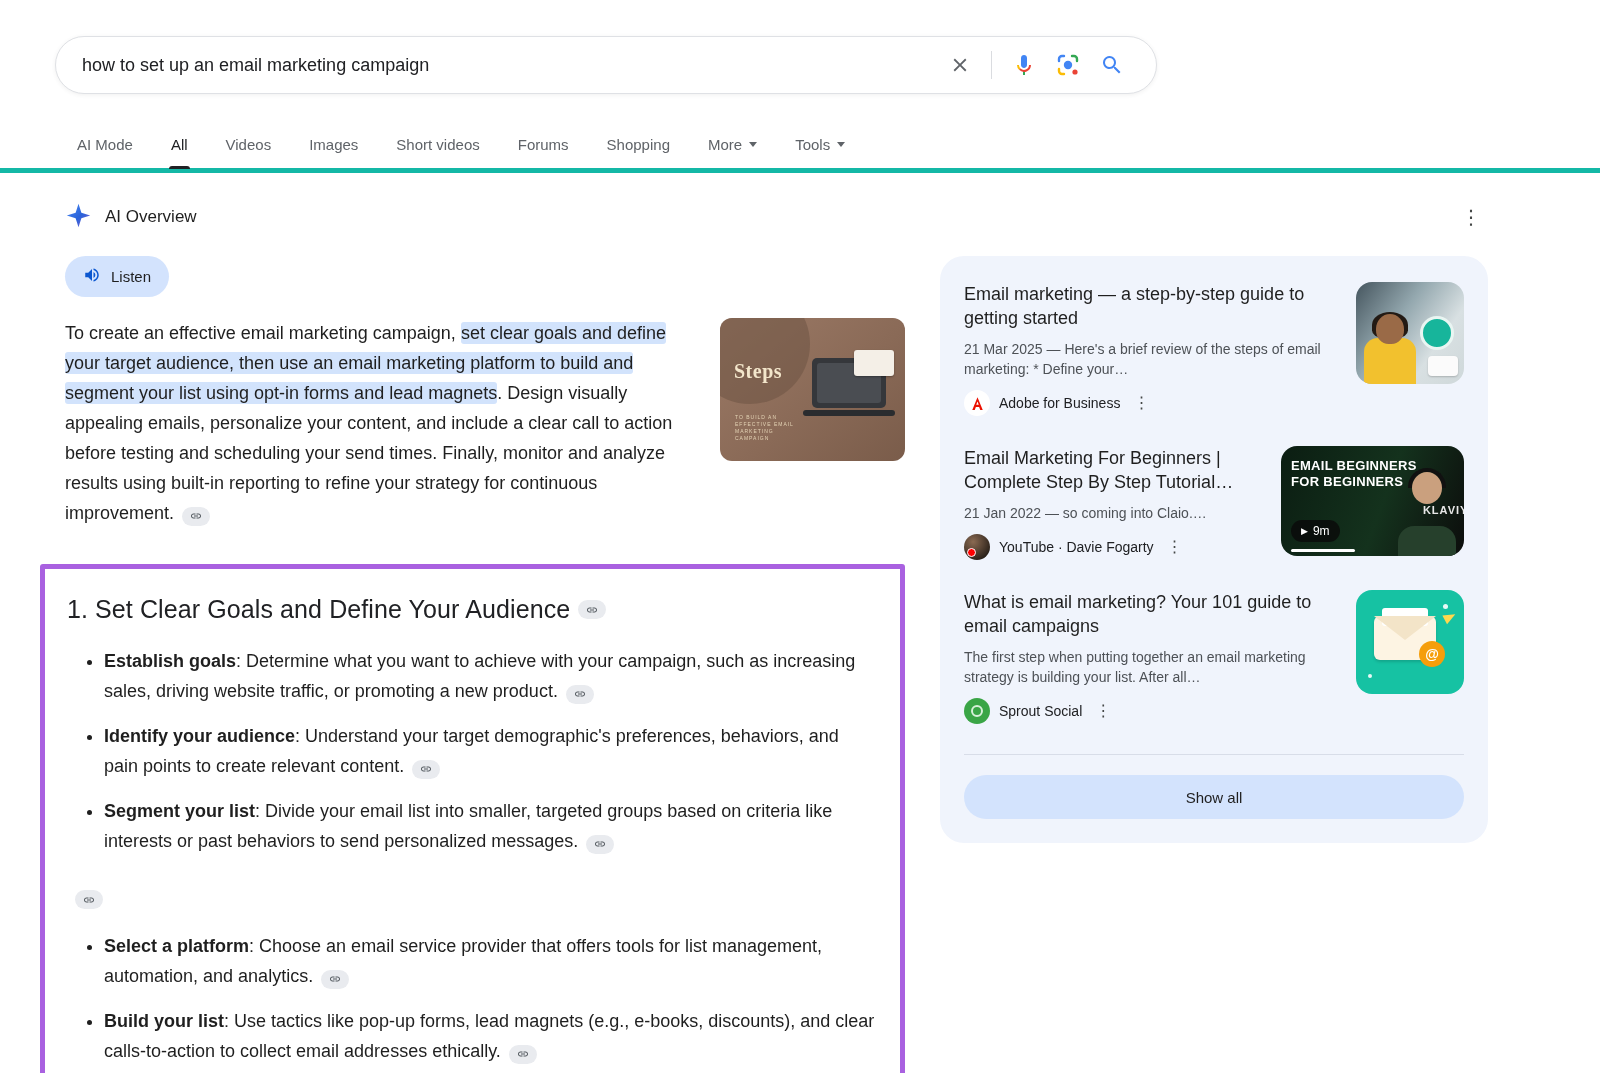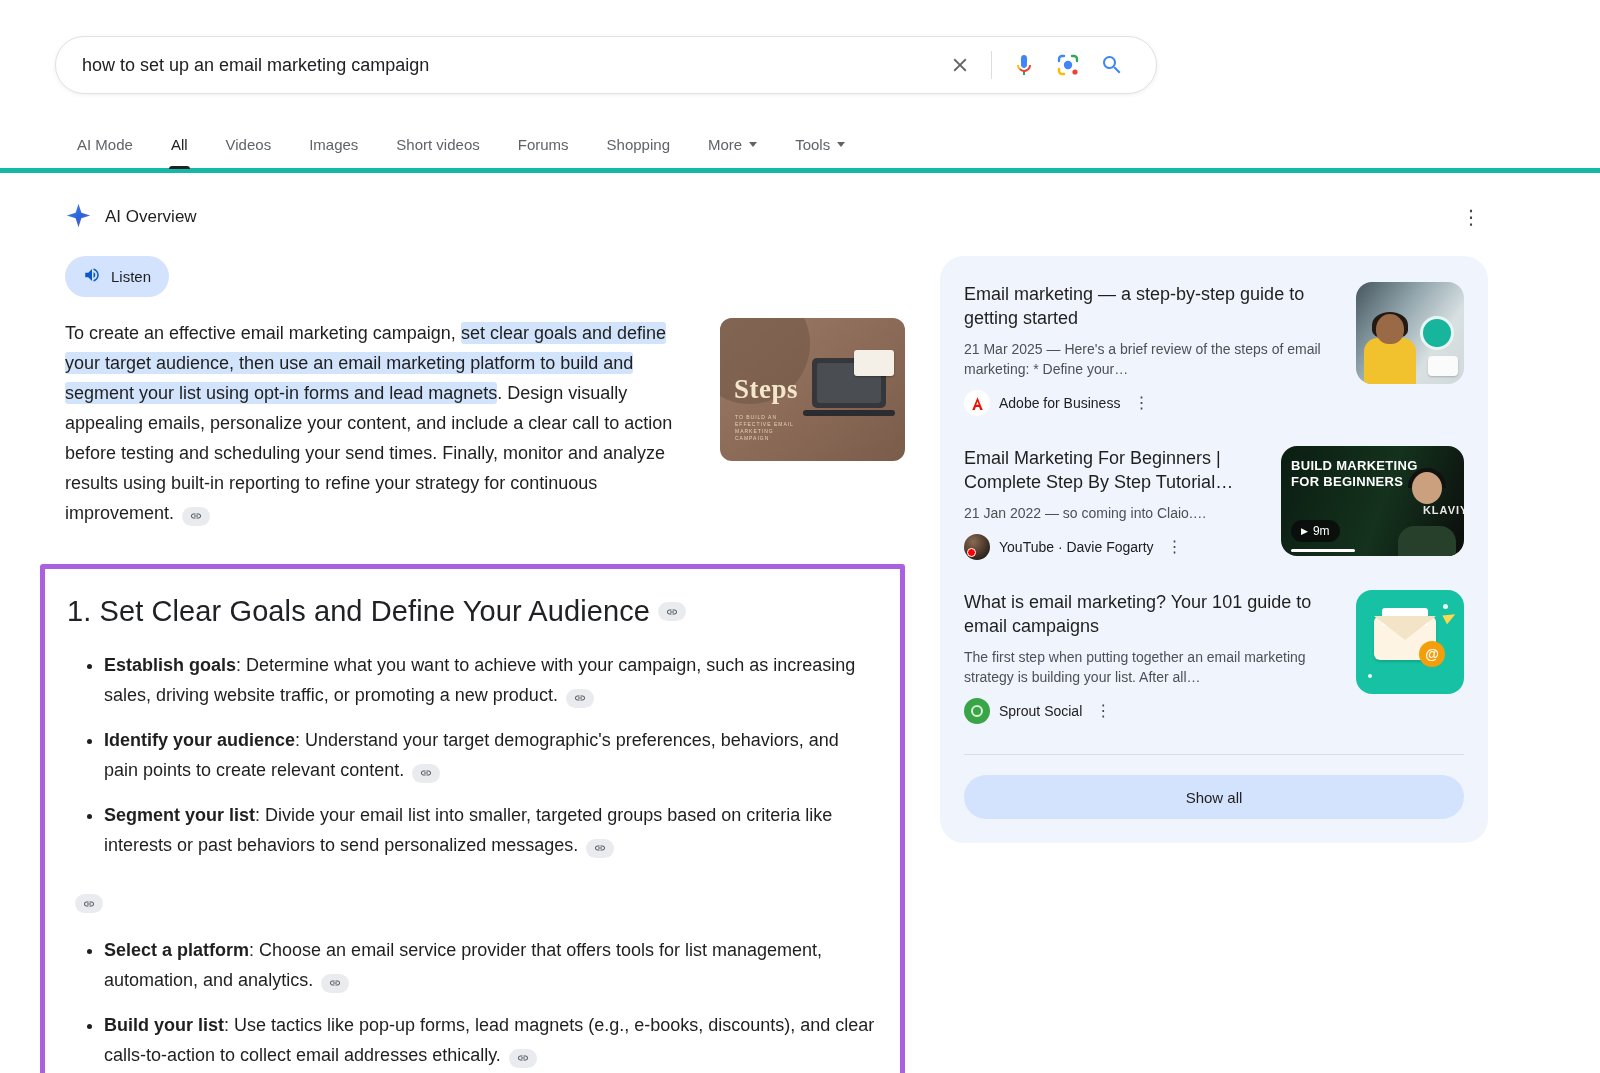--- a/index.html
+++ b/index.html
@@ -52,35 +52,35 @@
   .chip { display:inline-flex; align-items:center; justify-content:center;
     width:28px; height:19px; border-radius:10px; background:#e9ebef;
     margin-left:8px; vertical-align:-3px; cursor:pointer; }
   .chip svg { width:12px; height:12px; fill:#52585e; }
 
   .steps-img { position:relative; width:185px; height:143px; margin-left:auto;
     border-radius:12px; overflow:hidden; cursor:pointer;
     background:linear-gradient(140deg,#9c7a66 0%,#8a6a57 55%,#7a5c4a 100%); }
   .steps-circle { position:absolute; left:-30px; top:-34px; width:120px; height:120px;
     border-radius:50%; background:rgba(110,84,67,.55); }
-  .steps-word { position:absolute; left:14px; top:56px; font-family:"Liberation Serif", serif;
-    font-weight:700; font-size:27px; color:#f3e6cb; letter-spacing:.5px; }
+  .steps-word { position:absolute; left:14px; top:42px; font-family:"Liberation Serif", serif;
+    font-weight:700; font-size:20px; color:#f3e6cb; letter-spacing:.5px; }
   .steps-caption { position:absolute; left:15px; top:96px; width:70px;
     font-size:5px; letter-spacing:1px; color:#e3d2b4; line-height:7px; }
   .laptop { position:absolute; right:10px; top:40px; width:92px; }
   .laptop-screen { width:74px; height:50px; margin:0 auto; background:#35373b;
     border-radius:5px; position:relative; padding:5px; }
   .laptop-popup { position:absolute; right:-8px; top:-8px; width:40px; height:26px;
     background:#f4efe7; border-radius:3px; box-shadow:0 1px 2px rgba(0,0,0,.3); }
   .laptop-inner { width:100%; height:100%; background:#4a4d52; border-radius:3px; }
   .laptop-base { width:92px; height:6px; background:#2a2c2f; border-radius:3px; margin-top:2px; }
 
   .annotation-box { margin-left:-25px; width:865px; border:5px solid #a961e0;
     border-radius:3px; padding:20px 24px 28px 22px; background:#fff; }
-  .section-heading { display:flex; align-items:center; font-size:29px; font-weight:400;
+  .section-heading { display:flex; align-items:center; font-size:25px; font-weight:400;
     color:#202124; margin:6px 0 22px; letter-spacing:.1px; }
   .section-heading .chip { vertical-align:0; }
   .bullets { list-style:disc; padding-left:37px; margin-bottom:8px; }
   .bullets li { font-size:18px; line-height:30px; margin-bottom:15px; color:#1f1f1f; }
   .bullets li:last-child { margin-bottom:0; }
   .bullets b { font-weight:700; }
   .heading-2 { margin-top:34px; }
 
   
   .card { display:flex; gap:16px; margin-bottom:30px; cursor:pointer; }
@@ -374,21 +374,21 @@
           <div class="source-row">
             <span class="favicon fav-yt">
                 <span class="yt-dot"></span>
               </span>
             <span class="source-name">YouTube · Davie Fogarty</span>
             <button class="card-kebab">⋮</button>
           </div>
         </div>
         <div class="thumb thumb2">
           <div class="t2-text">
-            <span>BUILD MARKETING</span>
+            <span>EMAIL BEGINNERS</span>
             <span>FOR BEGINNERS</span>
           </div>
           <div class="t2-phones"></div>
           <div class="t2-head"></div>
           <div class="t2-body"></div>
           <div class="t2-brand">KLAVIYO</div>
           <div class="duration-badge">
             <span class="play">▶</span>
             <span>9m</span>
           </div>

